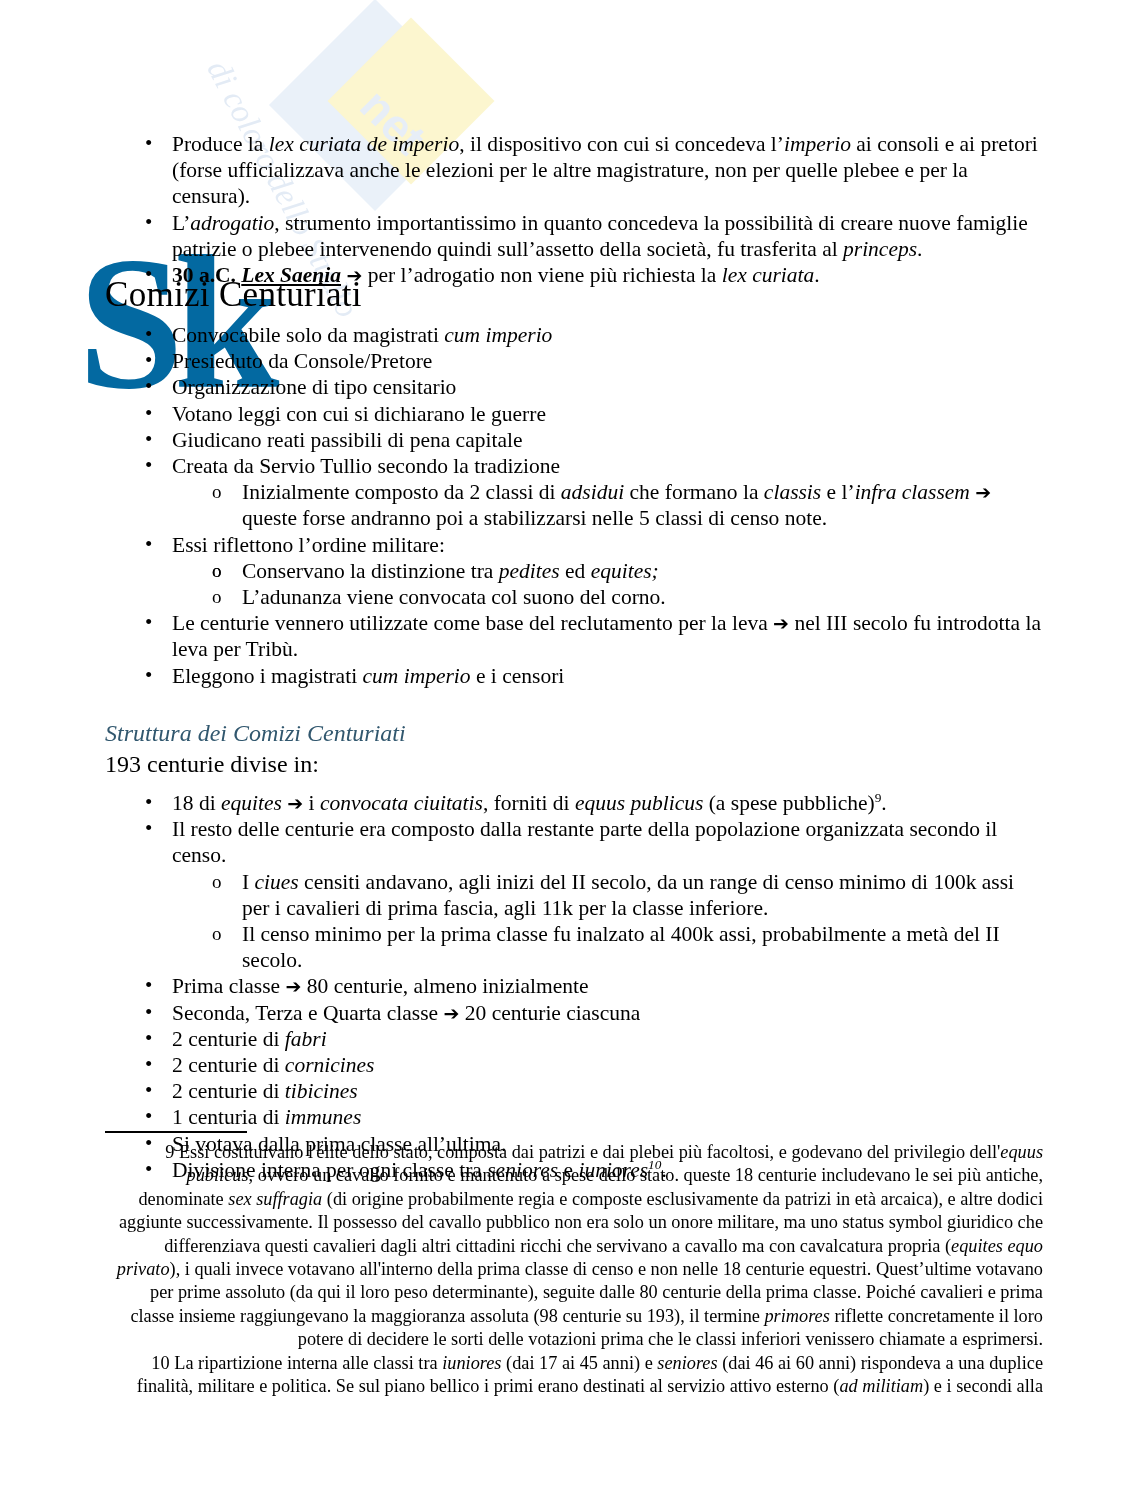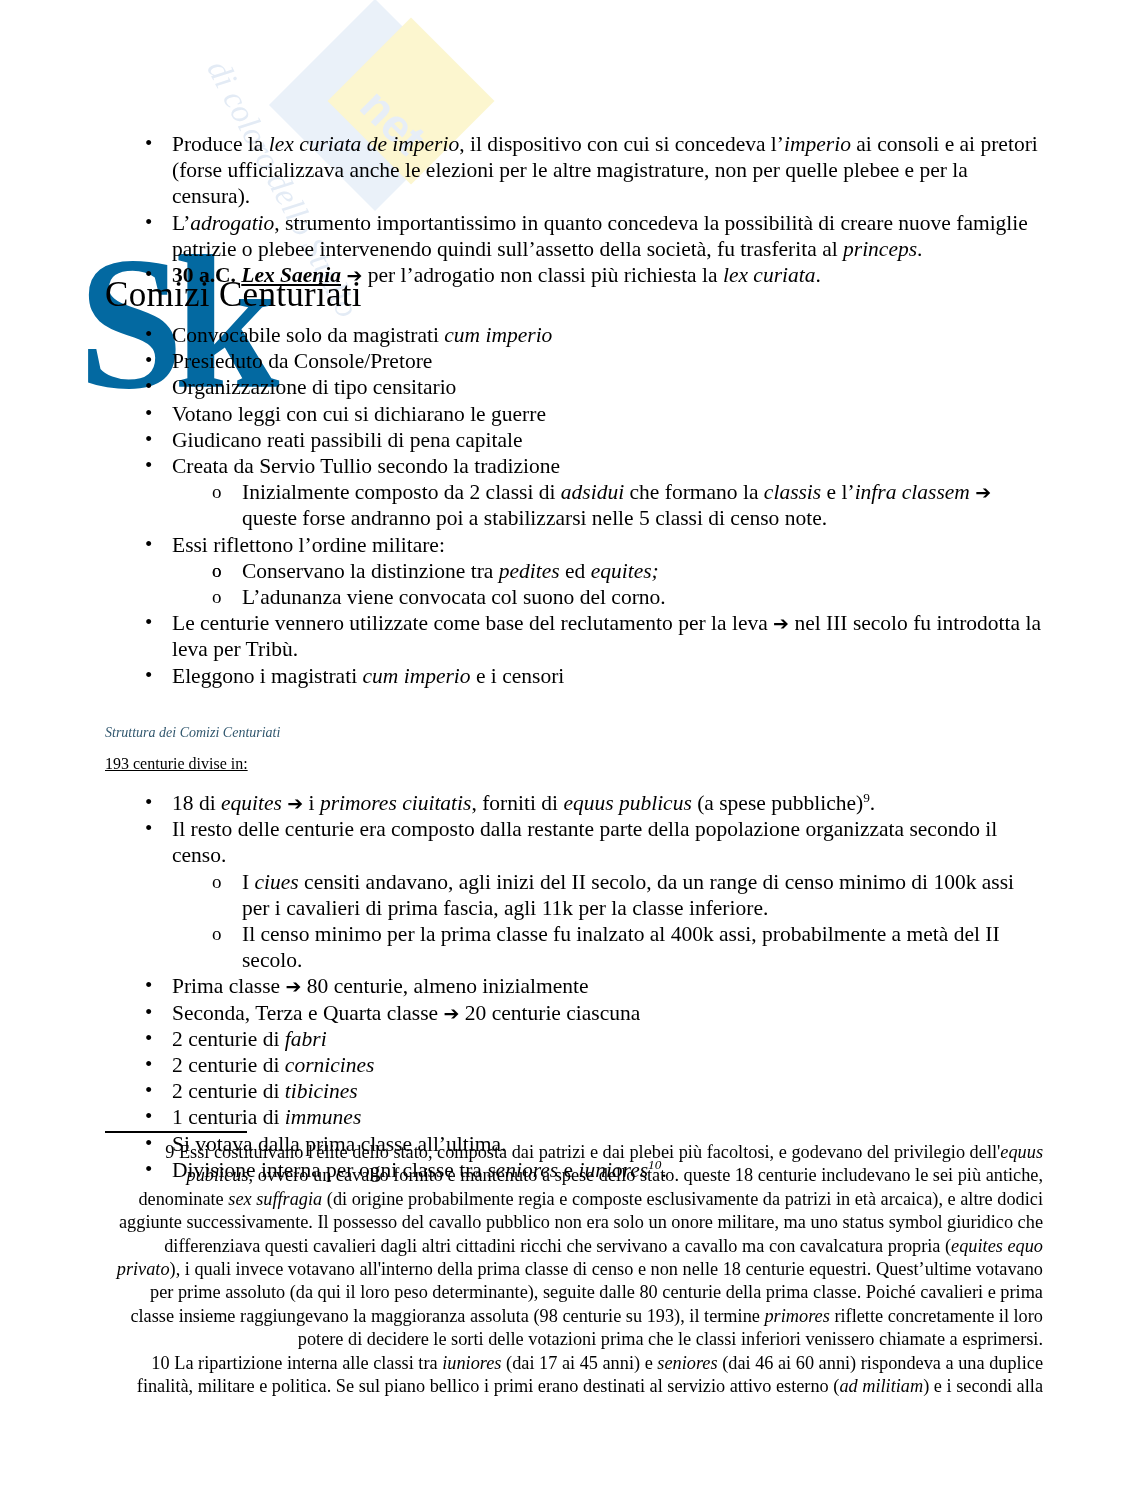--- a/index.html
+++ b/index.html
@@ -94,31 +94,30 @@
     font-weight: 400;
     font-size: 35px;
     line-height: 34px;
     letter-spacing: .3px;
   }
 
   .sub-title {
     position: absolute;
     left: 105px;
     font-style: italic;
-    font-size: 14px;
+    font-size: 24px;
     line-height: 26px;
     color: #31576e;
   }
 
   .para {
     position: absolute;
     left: 105px;
-    font-size: 16px;
+    font-size: 24px;
     line-height: 26px;
-    text-decoration: underline;
   }
 
   ul.lvl1, ul.lvl2 {
     list-style: none;
     margin: 0;
     padding: 0;
   }
   ul.lvl1 > li {
     position: relative;
     padding-left: 67px;
@@ -188,21 +187,21 @@
     <div class="wm-net">net</div>
     <div class="wm-script">di coloro dello Studio</div>
     <div class="wm-logo">Sk</div>
   </div>
 
   <div class="content">
 
     <ul class="lvl1 blk" id="top-list" style="left:105px; top:131px; width:938px;">
         <li><span class="bullet">•</span><span><span class="">Produce la </span><span class="it">lex curiata de imperio</span><span class="">, il dispositivo con cui si concedeva l’</span><span class="it">imperio</span><span class=""> ai consoli e ai pretori (forse ufficializzava anche le elezioni per le altre magistrature, non per quelle plebee e per la censura).</span></span></li>
         <li><span class="bullet">•</span><span><span class="">L’</span><span class="it">adrogatio</span><span class="">, strumento importantissimo in quanto concedeva la possibilità di creare nuove famiglie patrizie o plebee intervenendo quindi sull’assetto della società, fu trasferita al </span><span class="it">princeps</span><span class="">.</span></span></li>
-        <li><span class="bullet">•</span><span><span class="bd">30 a.C. </span><span class="it bd u">Lex Saenia</span><span class=""> </span><span class="arrow">➔</span><span class=""> per l’adrogatio non classi più richiesta la </span><span class="it">lex curiata</span><span class="">.</span></span></li>
+        <li><span class="bullet">•</span><span><span class="bd">30 a.C. </span><span class="it bd u">Lex Saenia</span><span class=""> </span><span class="arrow">➔</span><span class=""> per l’adrogatio non viene più richiesta la </span><span class="it">lex curiata</span><span class="">.</span></span></li>
       </ul>
 
     <h2 class="section-title" style="top:278px;">Comizi Centuriati</h2>
 
     <ul class="lvl1 blk" id="comizi-list" style="left:105px; top:322px; width:938px;">
         <li><span class="bullet">•</span><span><span class="">Convocabile solo da magistrati </span><span class="it">cum imperio</span></span></li>
         <li><span class="bullet">•</span><span><span class="">Presieduto da Console/Pretore</span></span></li>
         <li><span class="bullet">•</span><span><span class="">Organizzazione di tipo censitario</span></span></li>
         <li><span class="bullet">•</span><span><span class="">Votano leggi con cui si dichiarano le guerre</span></span></li>
         <li><span class="bullet">•</span><span><span class="">Giudicano reati passibili di pena capitale</span></span></li>
@@ -216,21 +215,21 @@
           </ul></li>
         <li><span class="bullet">•</span><span><span class="">Le centurie vennero utilizzate come base del reclutamento per la leva </span><span class="arrow">➔</span><span class=""> nel III secolo fu introdotta la leva per Tribù.</span></span></li>
         <li><span class="bullet">•</span><span><span class="">Eleggono i magistrati </span><span class="it">cum imperio</span><span class=""> e i censori</span></span></li>
       </ul>
 
     <div class="sub-title" style="top:720px;">Struttura dei Comizi Centuriati</div>
 
     <div class="para" style="top:751px;">193 centurie divise in:</div>
 
     <ul class="lvl1 blk" id="struttura-list" style="left:105px; top:790px; width:938px;">
-        <li><span class="bullet">•</span><span><span class="">18 di </span><span class="it">equites</span><span class=""> </span><span class="arrow">➔</span><span class=""> i </span><span class="it">primores ciuitatis</span><span class="">, forniti di </span><span class="it">equus publicus</span><span class=""> (a spese pubbliche)</span><sup>9</sup><span class="">.</span></span></li>
+        <li><span class="bullet">•</span><span><span class="">18 di </span><span class="it">equites</span><span class=""> </span><span class="arrow">➔</span><span class=""> i </span><span class="it">convocata ciuitatis</span><span class="">, forniti di </span><span class="it">equus publicus</span><span class=""> (a spese pubbliche)</span><sup>9</sup><span class="">.</span></span></li>
         <li><span class="bullet">•</span><span><span class="">Il resto delle centurie era composto dalla restante parte della popolazione organizzata secondo il censo.</span></span><ul class="lvl2">
             <li><span class="bullet-o">o</span><span><span class="">I </span><span class="it">ciues</span><span class=""> censiti andavano, agli inizi del II secolo, da un range di censo minimo di 100k assi per i cavalieri di prima fascia, agli 11k per la classe inferiore.</span></span></li>
             <li><span class="bullet-o">o</span><span><span class="">Il censo minimo per la prima classe fu inalzato al 400k assi, probabilmente a metà del II secolo.</span></span></li>
           </ul></li>
         <li><span class="bullet">•</span><span><span class="">Prima classe </span><span class="arrow">➔</span><span class=""> 80 centurie, almeno inizialmente</span></span></li>
         <li><span class="bullet">•</span><span><span class="">Seconda, Terza e Quarta classe </span><span class="arrow">➔</span><span class=""> 20 centurie ciascuna</span></span></li>
         <li><span class="bullet">•</span><span><span class="">2 centurie di </span><span class="it">fabri</span></span></li>
         <li><span class="bullet">•</span><span><span class="">2 centurie di </span><span class="it">cornicines</span></span></li>
         <li><span class="bullet">•</span><span><span class="">2 centurie di </span><span class="it">tibicines</span></span></li>
         <li><span class="bullet">•</span><span><span class="">1 centuria di </span><span class="it">immunes</span></span></li>

